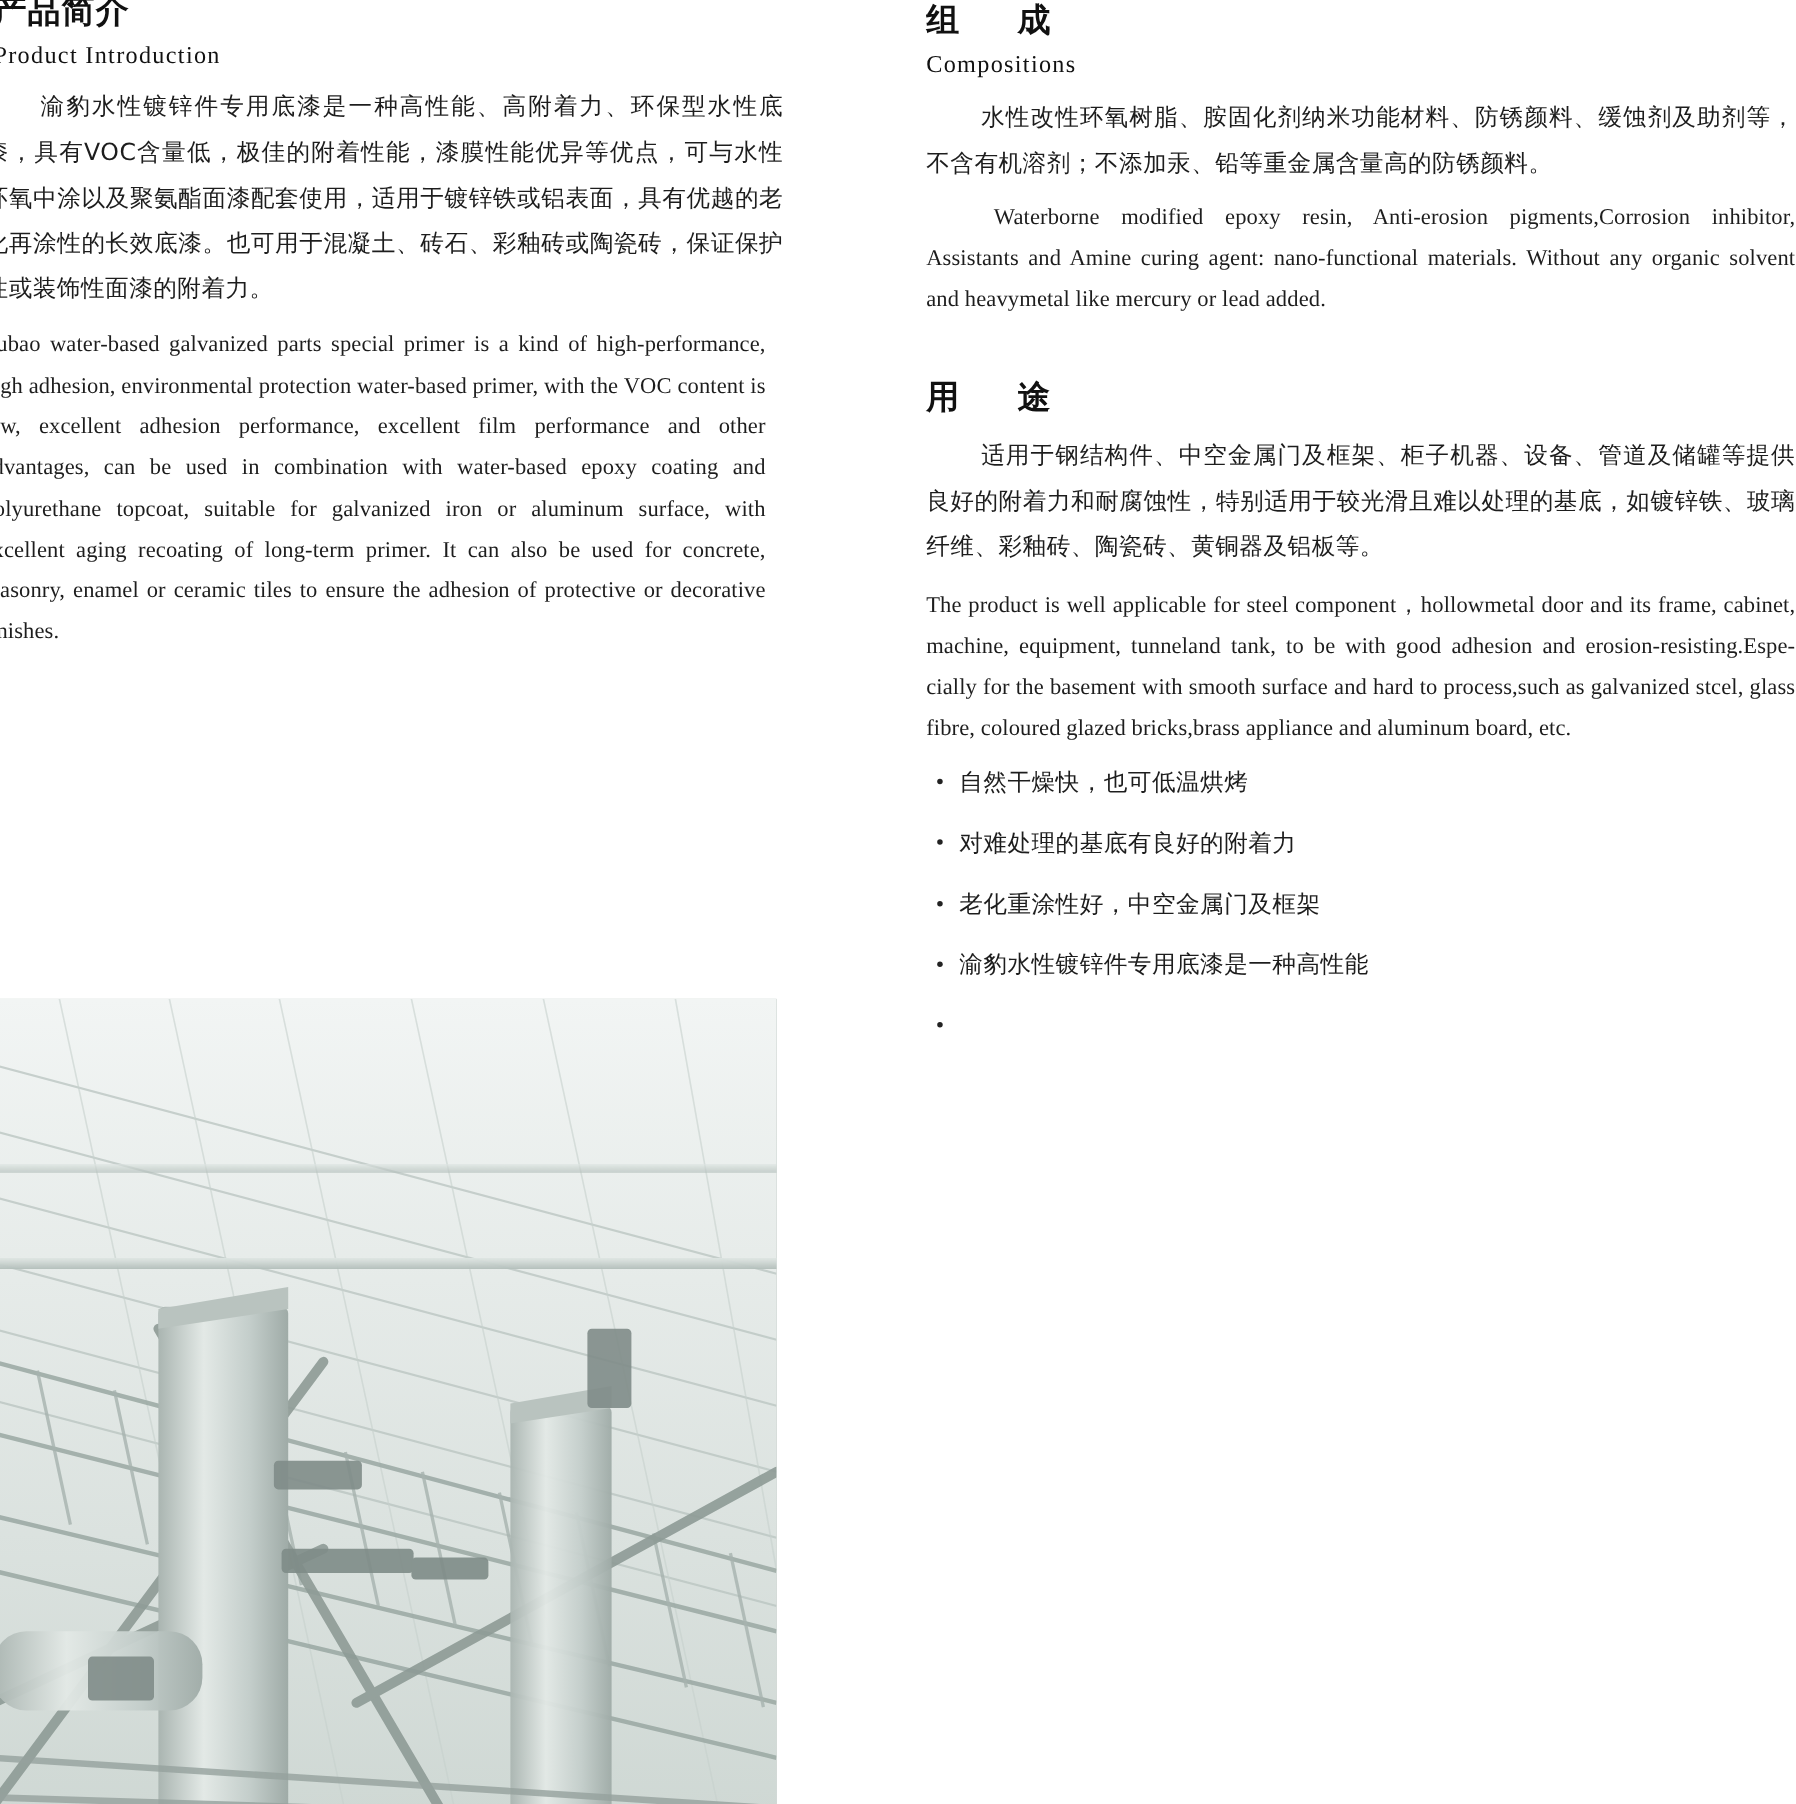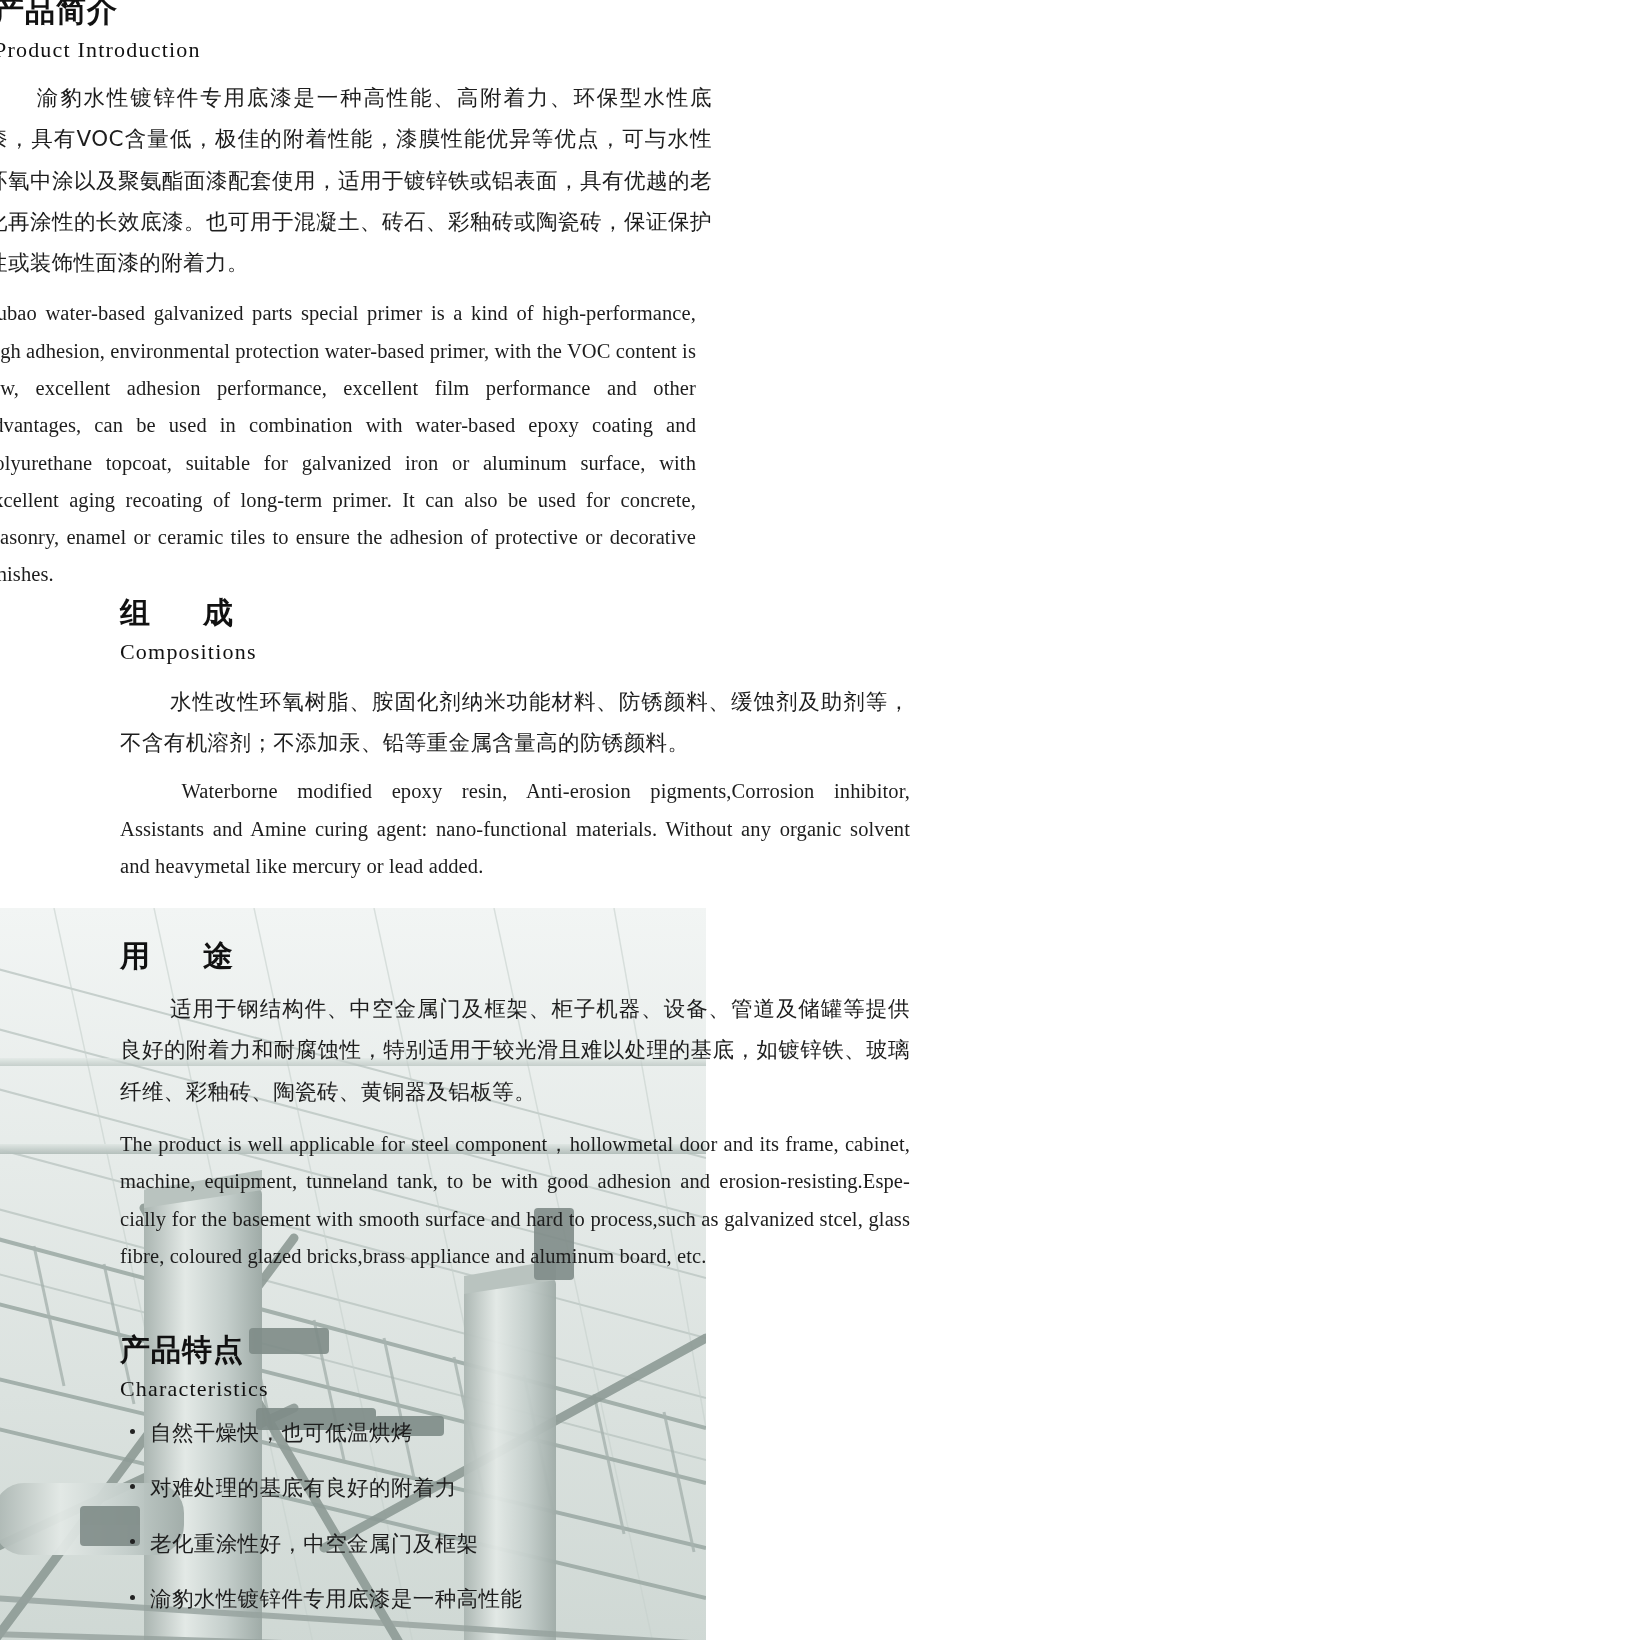--- a/index.html
+++ b/index.html
@@ -12,21 +12,21 @@
     height: 1640px;
     position: relative;
     overflow: hidden;
     font-family: "Liberation Serif", serif;
     color: #1a1a1a;
   }
   .page {
     position: absolute;
     inset: 0;
     display: flex;
-    flex-direction: column;
+    flex-direction: row;
   }
   .col-left {
     width: 722px;
     position: relative;
     padding-left: 0;
     box-sizing: border-box;
   }
   .col-right {
     width: 911px;
     position: relative;
@@ -289,24 +289,20 @@
     <p class="en-body" id="right-comp-en"><span class="indent"></span><span>Waterborne modified epoxy resin, Anti-erosion pigments,Corrosion inhibitor, Assistants and Amine curing agent: nano-functional materials. Without any organic solvent and heavymetal like mercury or lead added.</span></p>
 
     <div id="right-app-head">
       <h1 class="sec-cn sec-cn-wide"><span>用</span><span class="wide-gap"></span><span>途</span></h1>
     </div>
 
     <p class="cn-body" id="right-app-cn"><span class="indent"></span><span>适用于钢结构件、中空金属门及框架、柜子机器、设备、管道及储罐等提供良好的附着力和耐腐蚀性，特别适用于较光滑且难以处理的基底，如镀锌铁、玻璃纤维、彩釉砖、陶瓷砖、黄铜器及铝板等。</span></p>
 
     <p class="en-body" id="right-app-en"><span>The product is well applicable for steel component，hollowmetal door and its frame, cabinet, machine, equipment, tunneland tank, to be with good adhesion and erosion-resisting.Espe-cially for the basement with smooth surface and hard to process,such as galvanized stcel, glass fibre, coloured glazed bricks,brass appliance and aluminum board, etc.</span></p>
 
-    <div id="right-char-head">
-      <h1 class="sec-cn">产品特点</h1>
-      <div class="sec-en">Characteristics</div>
-    </div>
 
     <ul class="char-list">
       <li><span class="dot"></span><span>自然干燥快，也可低温烘烤</span></li>
       <li><span class="dot"></span><span>对难处理的基底有良好的附着力</span></li>
       <li><span class="dot"></span><span>老化重涂性好，中空金属门及框架</span></li>
       <li><span class="dot"></span><span>渝豹水性镀锌件专用底漆是一种高性能</span></li>
       <li class="en"><span class="dot"></span></li>
     </ul>
 
   </div>

